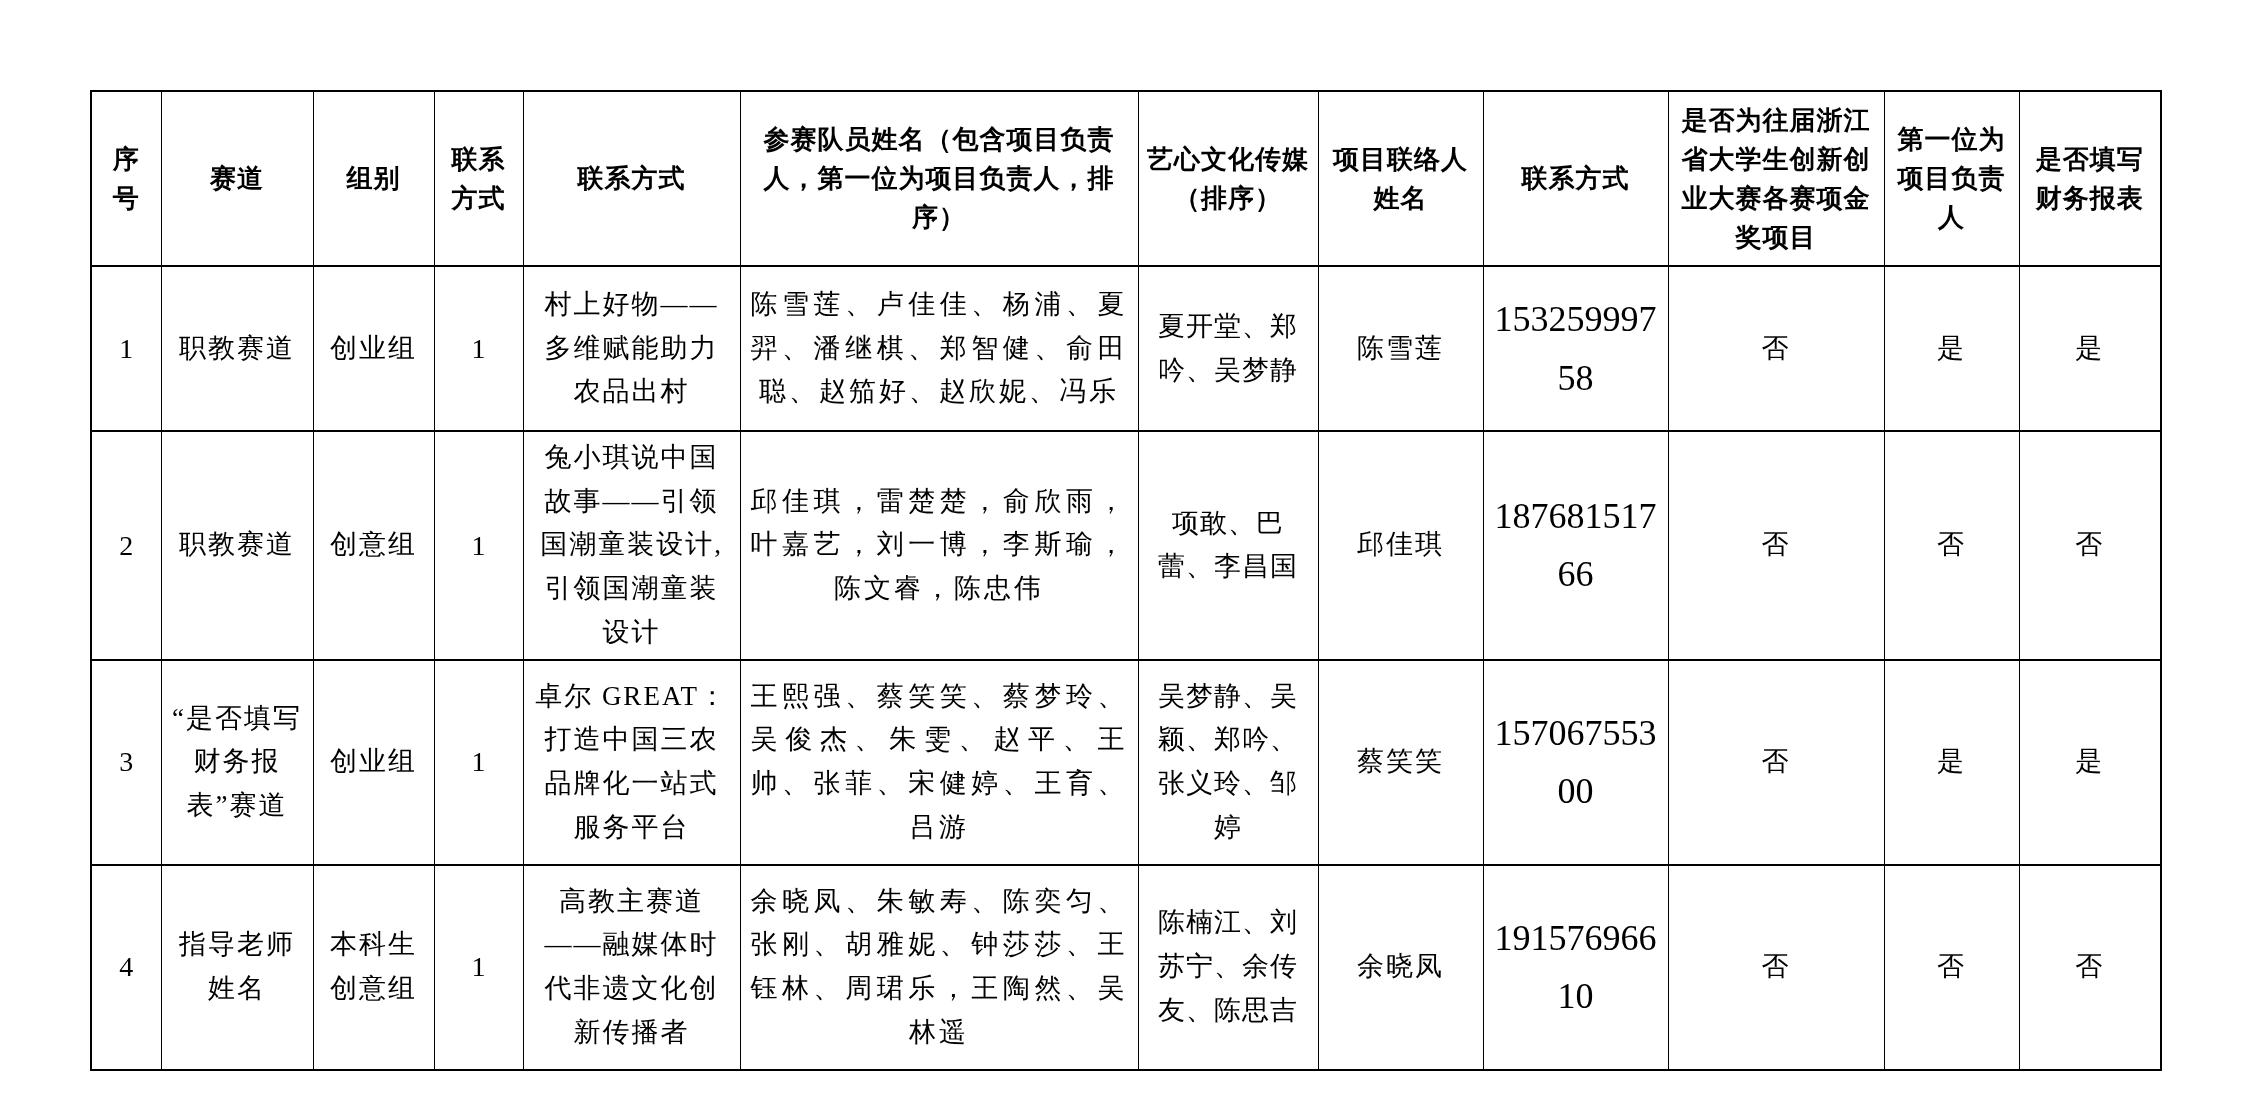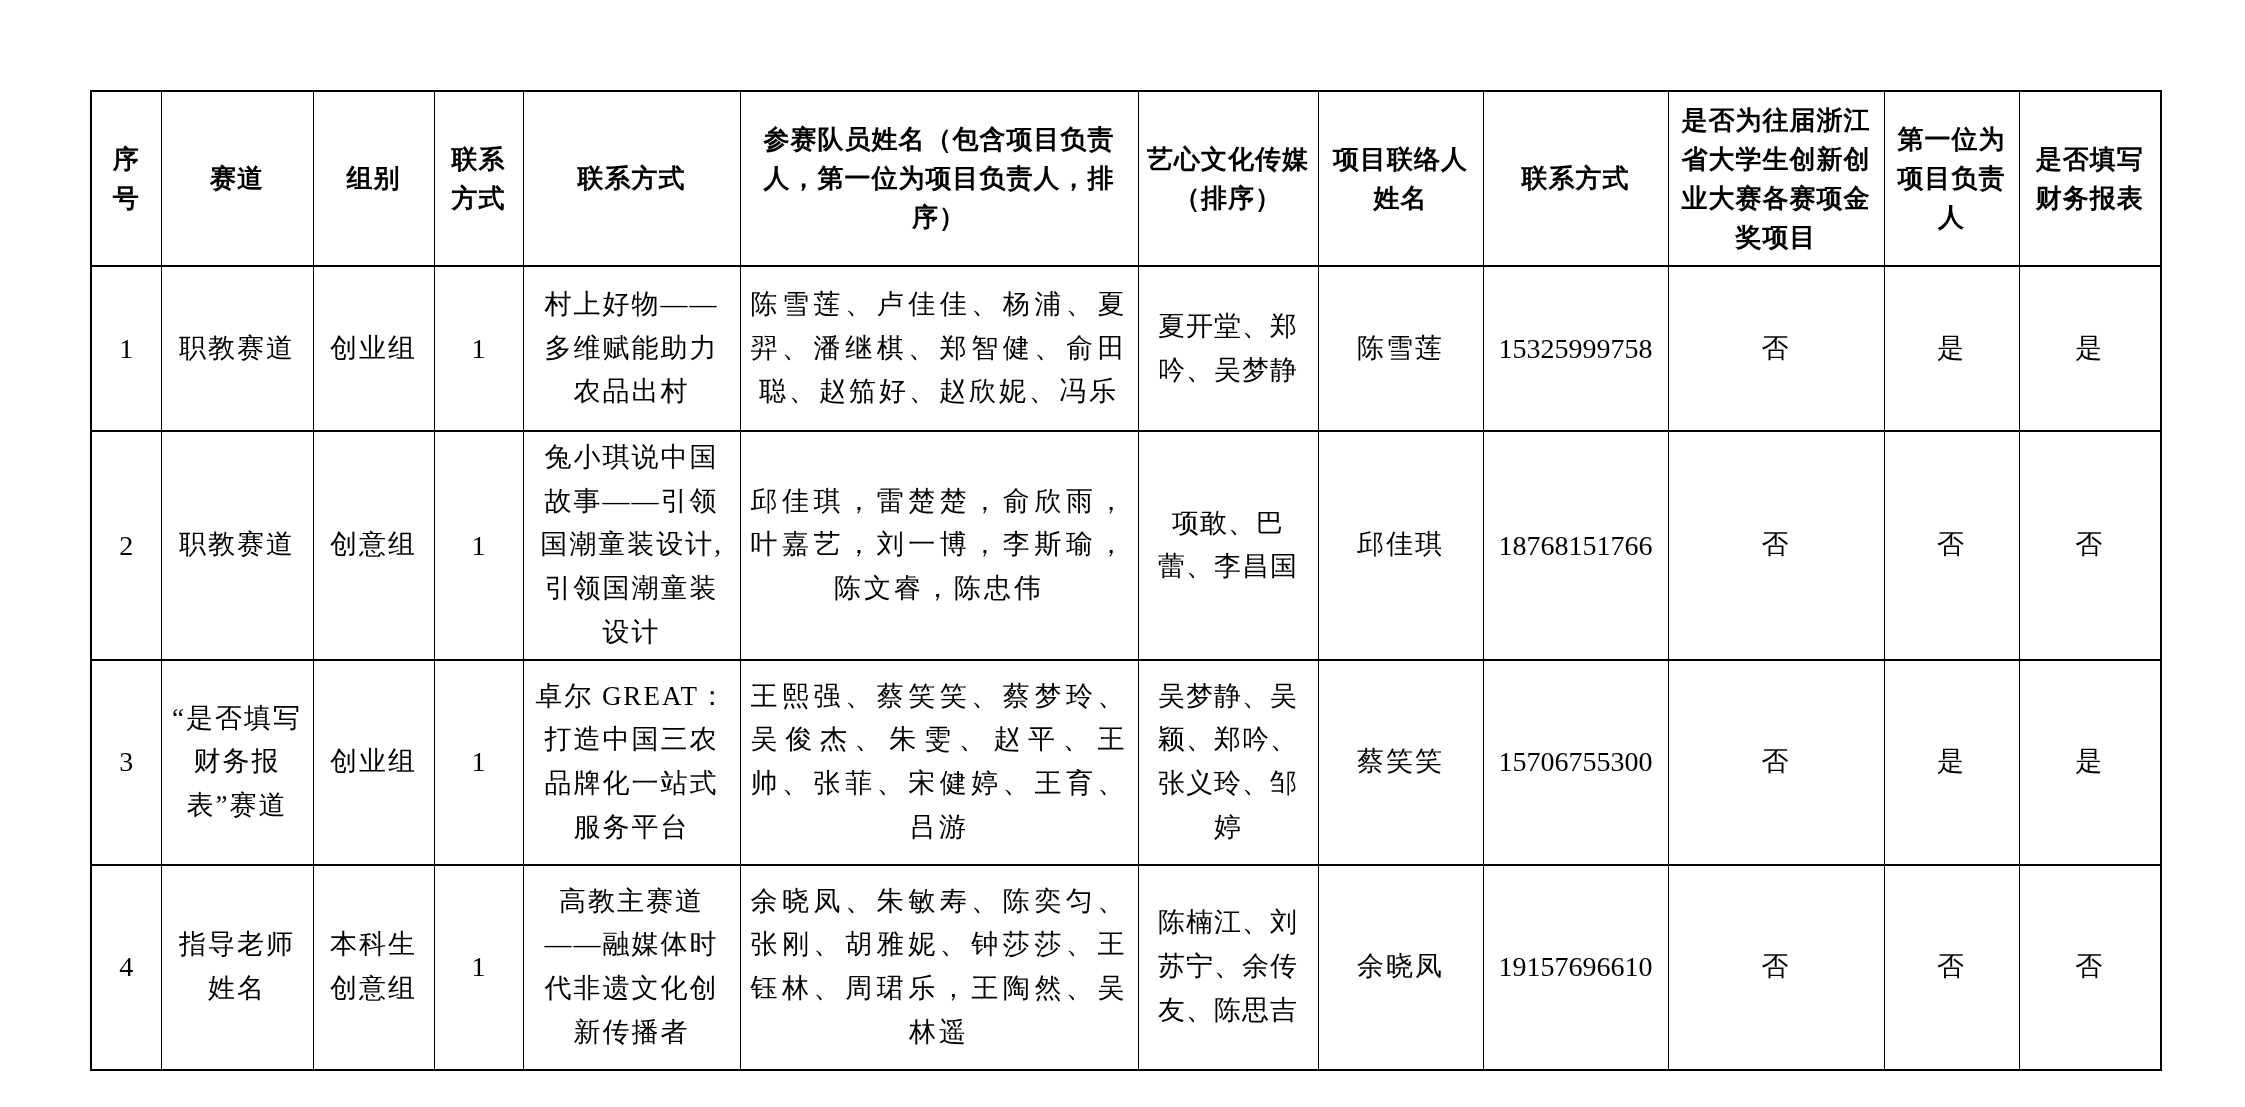--- a/index.html
+++ b/index.html
@@ -44,21 +44,21 @@
   td {
     font-size: 27px;
     line-height: 1.62;
     letter-spacing: 2px;
   }
   td.col-index, td.col-rank-in-group {
     font-size: 28px;
     letter-spacing: 0;
   }
   td.col-phone {
-    font-size: 28px;
+    font-size: 36px;
     letter-spacing: 0;
   }
   td.col-team-members {
     text-align: justify;
     text-align-last: center;
     padding: 14px 10px;
     letter-spacing: 3px;
   }
   td.col-advisors {
     letter-spacing: 1px;

